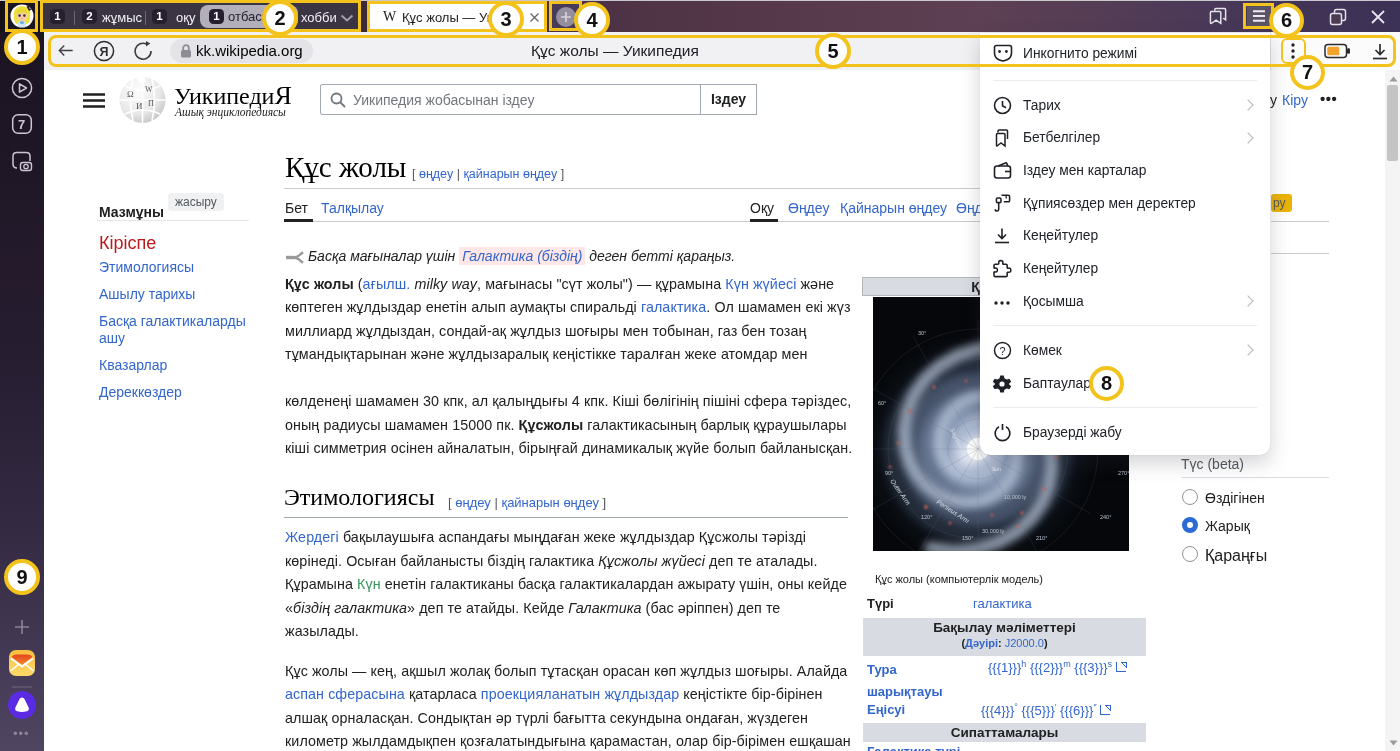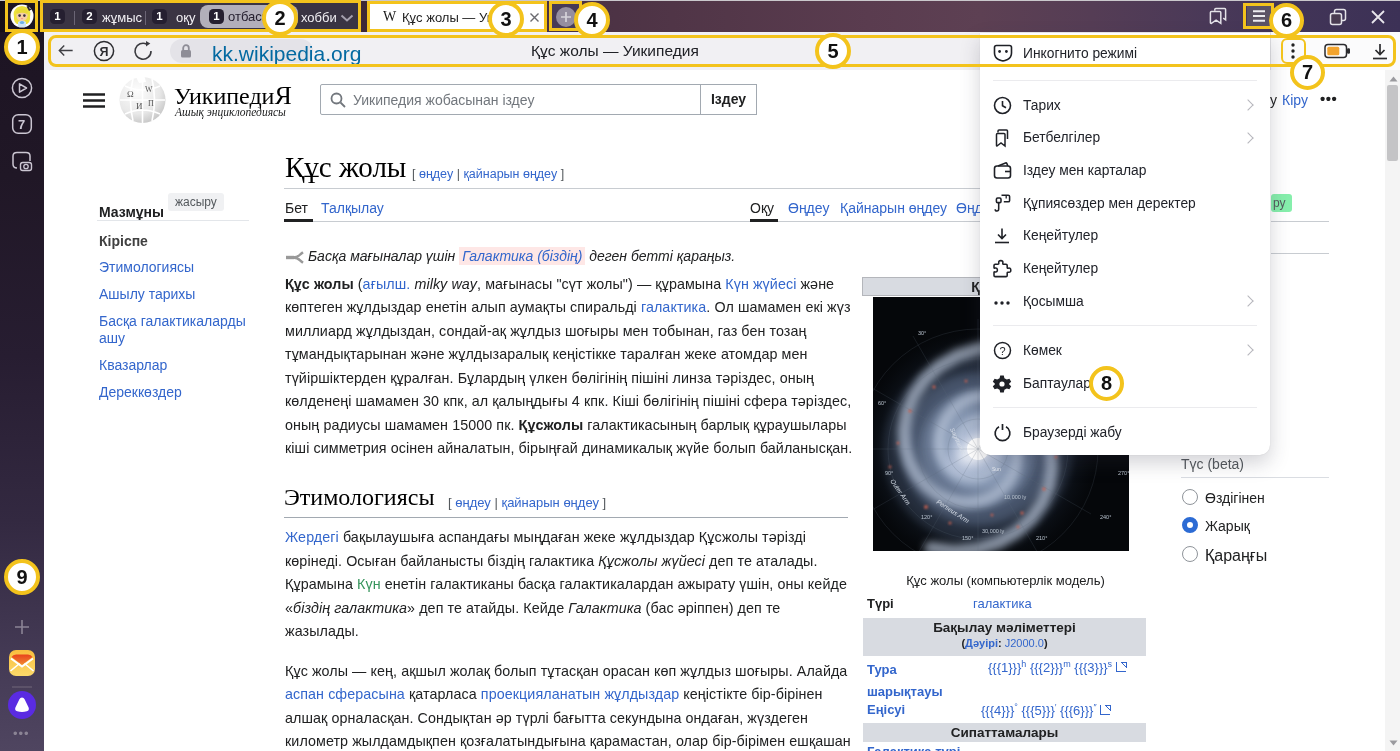--- a/index.html
+++ b/index.html
@@ -131,21 +131,21 @@
     </svg>
     <svg width="22" height="22" style="position:absolute;left:88px;top:8px" viewBox="0 0 22 22">
       <path d="M19 11 A8 8 0 1 1 14.8 4.2" stroke="#3a3a3f" stroke-width="1.6" fill="none"></path>
       <path d="M14 1 L18.3 3.6 L14 6.4 Z" fill="#3a3a3f"></path>
     </svg>
     <div class="urlpill">
       <svg width="12" height="14" style="position:absolute;left:10px;top:5px" viewBox="0 0 12 14">
         <rect x="1" y="6" width="10" height="7.5" rx="1.5" fill="#8e8d96"></rect>
         <path d="M3.2 6 L3.2 4 A2.8 2.8 0 0 1 8.8 4 L8.8 6" stroke="#8e8d96" stroke-width="1.8" fill="none"></path>
       </svg>
-      <div class="abs" style="left:42px;top:3px;font-size:21px;color:#0369a1">kk.wikipedia.org</div>
+      <div class="abs" style="left:26px;top:3px;font-size:15px;color:#000000">kk.wikipedia.org</div>
     </div>
     <div class="abs" style="left:487px;top:10px;font-size:15.5px;color:#202126;white-space:nowrap">Құс жолы — Уикипедия</div>
 
     <svg width="4" height="16" style="position:absolute;left:1247px;top:11px" viewBox="0 0 4 16">
       <circle cx="2" cy="2" r="1.7" fill="#222"></circle>
         <circle cx="2" cy="8" r="1.7" fill="#222"></circle>
         <circle cx="2" cy="14" r="1.7" fill="#222"></circle>
     </svg>
     <svg width="27" height="16" style="position:absolute;left:1280px;top:11px" viewBox="0 0 27 16">
       <rect x="1" y="1.5" width="21.5" height="13" rx="3" stroke="#2b2b2e" stroke-width="1.5" fill="none"></rect>
@@ -233,21 +233,21 @@
       <div class="abs" style="left:379px;top:-1px;width:57px;height:31px;border:1px solid #a2a9b1;background:#fff;text-align:center;line-height:29px;font-weight:bold;font-size:14px;color:#202122">Іздеу</div>
     </div>
     <div class="abs" style="left:1226px;top:22px;font-size:14px;color:#202122">у</div>
     <div class="abs" style="left:1238px;top:22px;font-size:14px;color:#3366cc">Кіру</div>
     <div class="abs" style="left:1276px;top:20px;font-size:15px;color:#202122;font-weight:bold;letter-spacing:.5px">•••</div>
 
     <div class="abs" style="left:55px;top:134px;font-weight:bold;font-size:14px;color:#202122">Мазмұны</div>
     <div class="abs" style="left:124px;top:123px;background:#f0f1f3;border-radius:3px;padding:2px 7px;font-size:12px;color:#54595d">жасыру</div>
     <div class="line" style="left:53px;top:150px;width:152px;background:#e3e6ea"></div>
     <div class="toc">
-      <div class="abs" style="left:55px;top:163px;font-weight:bold;font-size:14px;color:#404040">Кіріспе</div>
+      <div class="abs" style="left:55px;top:163px;font-weight:normal;font-size:18px;color:#b91c1c">Кіріспе</div>
       <div class="abs" style="left:55px;top:189px"><a class="bl">Этимологиясы</a></div>
       <div class="abs" style="left:55px;top:216px"><a class="bl">Ашылу тарихы</a></div>
       <div class="abs" style="left:55px;top:243px"><a class="bl">Басқа галактикаларды</a></div>
       <div class="abs" style="left:55px;top:260px"><a class="bl">ашу</a></div>
       <div class="abs" style="left:55px;top:287px"><a class="bl">Квазарлар</a></div>
       <div class="abs" style="left:55px;top:314px"><a class="bl">Дереккөздер</a></div>
     </div>
 
     <div class="abs serif" style="left:241px;top:81px;font-size:29px;color:#000">Құс жолы</div>
     <div class="abs" style="left:368px;top:97px;font-size:12.5px;color:#54595d">[ <a class="bl">өңдеу</a> | <a class="bl">қайнарын өңдеу</a> ]</div>
@@ -256,21 +256,21 @@
     <div class="abs" style="left:241px;top:130px;font-size:14px;color:#202122">Бет</div>
     <div class="abs" style="left:277px;top:130px;font-size:14px"><a class="bl">Талқылау</a></div>
     <div class="abs" style="left:706px;top:130px;font-size:14px;color:#202122">Оқу</div>
     <div class="abs" style="left:744px;top:130px;font-size:14px"><a class="bl">Өңдеу</a></div>
     <div class="abs" style="left:796px;top:130px;font-size:14px"><a class="bl">Қайнарын өңдеу</a></div>
     <div class="abs" style="left:912px;top:130px;font-size:14px"><a class="bl">Өңд</a></div>
     <div class="line" style="left:240px;top:151px;width:866px"></div>
     <div class="abs" style="left:240px;top:149px;width:29px;height:3px;background:#202122"></div>
     <div class="abs" style="left:706px;top:149px;width:28px;height:3px;background:#202122"></div>
 
-    <div class="abs" style="left:1227px;top:124px;background:#86efac;border-radius:3px;padding:2px 6px 2px 2px;font-size:12px;color:#54595d">ру</div>
+    <div class="abs" style="left:1227px;top:124px;background:#eab308;border-radius:3px;padding:2px 6px 2px 2px;font-size:12px;color:#54595d">ру</div>
     <div class="line" style="left:1227px;top:151px;width:58px;background:#c8ccd1"></div>
     <div class="line" style="left:1227px;top:183px;width:58px;background:#c8ccd1"></div>
     <div class="abs" style="left:1137px;top:386px;font-size:14px;color:#54595d">Түс (beta)</div>
     <div class="line" style="left:1137px;top:407px;width:148px;background:#dadde2"></div>
     <div class="rad" style="left:1138px;top:419px"></div>
     <div class="abs" style="left:1161px;top:420px;font-size:14px;color:#202122">Өздігінен</div>
     <div class="radon" style="left:1138px;top:447px"></div>
     <div class="abs" style="left:1161px;top:448px;font-size:14px;color:#202122">Жарық</div>
     <div class="rad" style="left:1138px;top:476px"></div>
     <div class="abs" style="left:1161px;top:477px;font-size:16px;color:#202122">Қараңғы</div>
@@ -278,21 +278,20 @@
     <svg width="18" height="13" style="position:absolute;left:242px;top:181px" viewBox="0 0 18 13">
       <path d="M0 6.5 L8 6.5" stroke="#999" stroke-width="3.4"></path>
       <path d="M7 6.5 Q11.5 6.5 14.5 3.2 L17 1.2 M7 6.5 Q11.5 6.5 14.5 9.8 L17 11.8" stroke="#999" stroke-width="2.4" fill="none"></path>
     </svg>
     <div class="abs" style="left:264px;top:178px;font-size:14px;font-style:italic;color:#202122;white-space:nowrap">Басқа мағыналар үшін <span style="background:#fee7e6;padding:1px 3px"><a class="bl">Галактика (біздің)</a></span> деген бетті қараңыз.</div>
 
     <div class="pline" style="left:241px;top:206px"><b>Құс жолы</b> (<a class="bl">ағылш.</a> <i>milky way</i>, мағынасы "сүт жолы") — құрамына <a class="bl">Күн жүйесі</a> және</div>
     <div class="pline" style="left:241px;top:229px">көптеген жұлдыздар енетін алып аумақты спиральді <a class="bl">галактика</a>. Ол шамамен екі жүз</div>
     <div class="pline" style="left:241px;top:253px">миллиард жұлдыздан, сондай-ақ жұлдыз шоғыры мен тобынан, газ бен тозаң</div>
     <div class="pline" style="left:241px;top:276px">тұмандықтарынан және жұлдызаралық кеңістікке таралған жеке атомдар мен</div>
-    <div class="pline" style="left:241px;top:300px">түйіршіктерден құралған. Бұлардың үлкен бөлігінің пішіні линза тәріздес, оның</div>
     <div class="pline" style="left:241px;top:323px">көлденеңі шамамен 30 кпк, ал қалыңдығы 4 кпк. Кіші бөлігінің пішіні сфера тәріздес,</div>
     <div class="pline" style="left:241px;top:347px">оның радиусы шамамен 15000 пк. <b>Құсжолы</b> галактикасының барлық құраушылары</div>
     <div class="pline" style="left:241px;top:370px">кіші симметрия осінен айналатын, бірыңғай динамикалық жүйе болып байланысқан.</div>
 
     <div class="abs serif" style="left:240px;top:414px;font-size:24px;color:#000">Этимологиясы</div>
     <div class="abs" style="left:404px;top:425px;font-size:13px;color:#54595d">[ <a class="bl">өңдеу</a> | <a class="bl">қайнарын өңдеу</a> ]</div>
     <div class="line" style="left:240px;top:447px;width:564px;background:#a2a9b1"></div>
 
     <div class="pline" style="left:241px;top:459px"><a class="bl">Жердегі</a> бақылаушыға аспандағы мыңдаған жеке жұлдыздар Құсжолы тәрізді</div>
     <div class="pline" style="left:241px;top:483px">көрінеді. Осыған байланысты біздің галактика <i>Құсжолы жүйесі</i> деп те аталады.</div>
@@ -381,21 +380,21 @@
               <text x="-28" y="-20" transform="rotate(65 -28 -20)" font-style="italic" fill="#d5dce6" font-size="6">Sagittarius</text>
               <text x="-88" y="32" transform="rotate(55 -88 32)" font-style="italic" fill="#d5dce6" font-size="6.5">Outer Arm</text>
               <text x="-42" y="54" transform="rotate(33 -42 54)" font-style="italic" fill="#d5dce6" font-size="6.5">Perseus Arm</text>
               <text x="14" y="22" fill="#e8ecf2" font-size="5">Sun</text>
               <text x="26" y="50">10,000 ly</text>
                 <text x="4" y="84">30,000 ly</text>
             </g>
           </g>
         </svg>
       </div>
-      <div class="abs" style="left:0;top:295px;width:285px;text-align:center;font-size:13px">Құс жолы (компьютерлік модель)</div>
+      <div class="abs" style="left:12px;top:295px;width:285px;text-align:left;font-size:11px">Құс жолы (компьютерлік модель)</div>
       <div class="abs" style="left:4px;top:318px;font-weight:bold;font-size:13px">Түрі</div>
       <div class="abs" style="left:110px;top:318px;font-size:13px"><a class="bl">галактика</a></div>
       <div class="ibhead abs" style="left:0;top:340px;width:283px;height:38px;font-size:13.5px;padding-top:2px">Бақылау мәліметтері<br>
         <span style="font-weight:bold;font-size:11px">(<a class="bl" style="font-weight:bold">Дәуірі</a>: <a class="bl" style="font-weight:normal">J2000.0</a>)</span>
       </div>
       <div class="abs" style="left:4px;top:381px;font-weight:bold;font-size:13px;line-height:22px"><a class="bl">Тура<br>шарықтауы</a></div>
       <div class="abs" style="left:125px;top:381px;font-size:13px"><a class="bl">{{{1}}}<sup>h</sup> {{{2}}}<sup>m</sup> {{{3}}}<sup>s</sup></a> <span class="extl"></span></div>
       <div class="abs" style="left:4px;top:424px;font-weight:bold;font-size:13px"><a class="bl">Еңісуі</a></div>
       <div class="abs" style="left:118px;top:424px;font-size:13px"><a class="bl">{{{4}}}<sup>°</sup> {{{5}}}<sup>′</sup> {{{6}}}<sup>″</sup></a> <span class="extl"></span></div>
       <div class="ibhead abs" style="left:0;top:445px;width:283px;height:19px;font-size:13.5px">Сипаттамалары</div>

